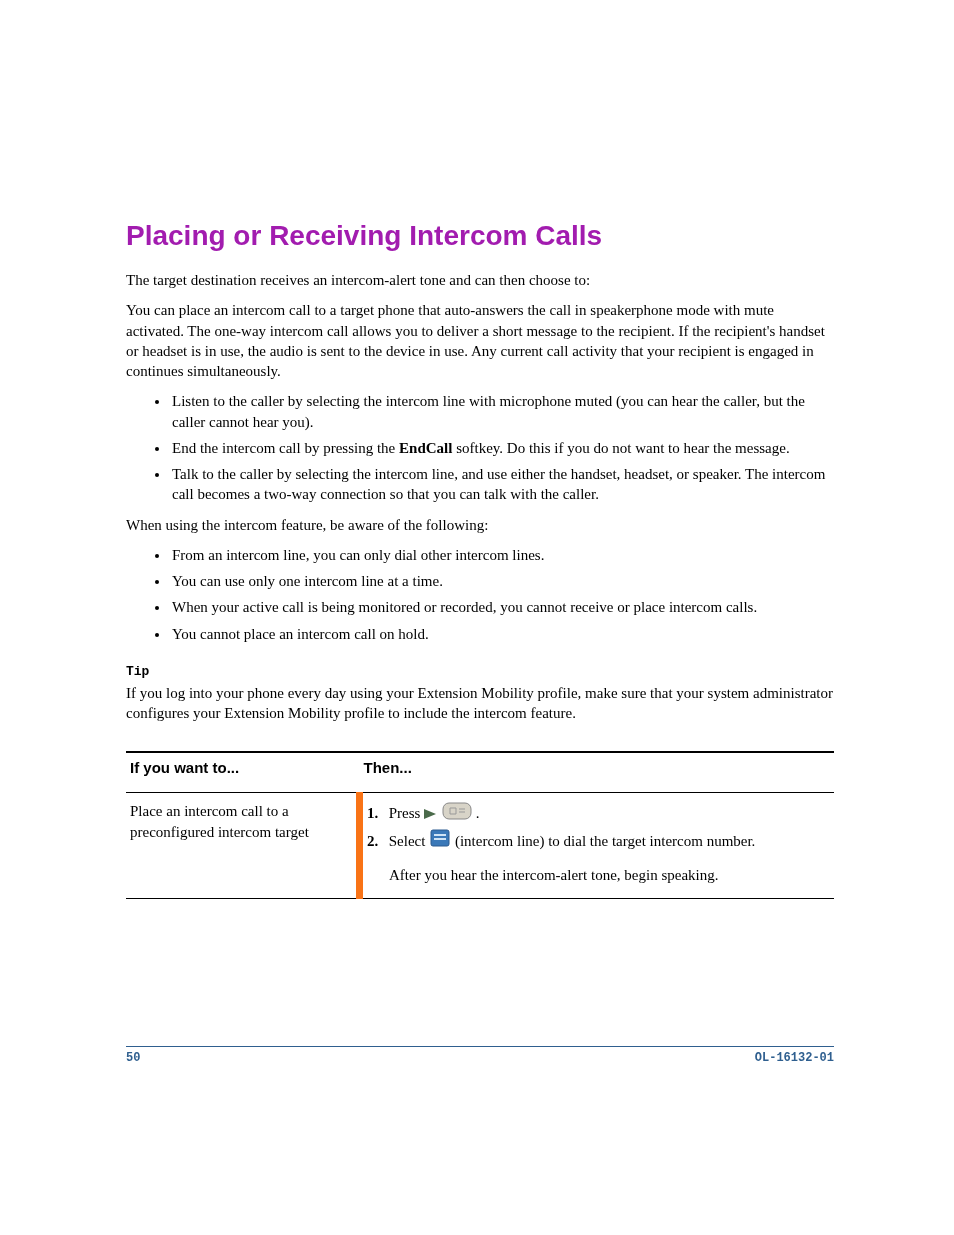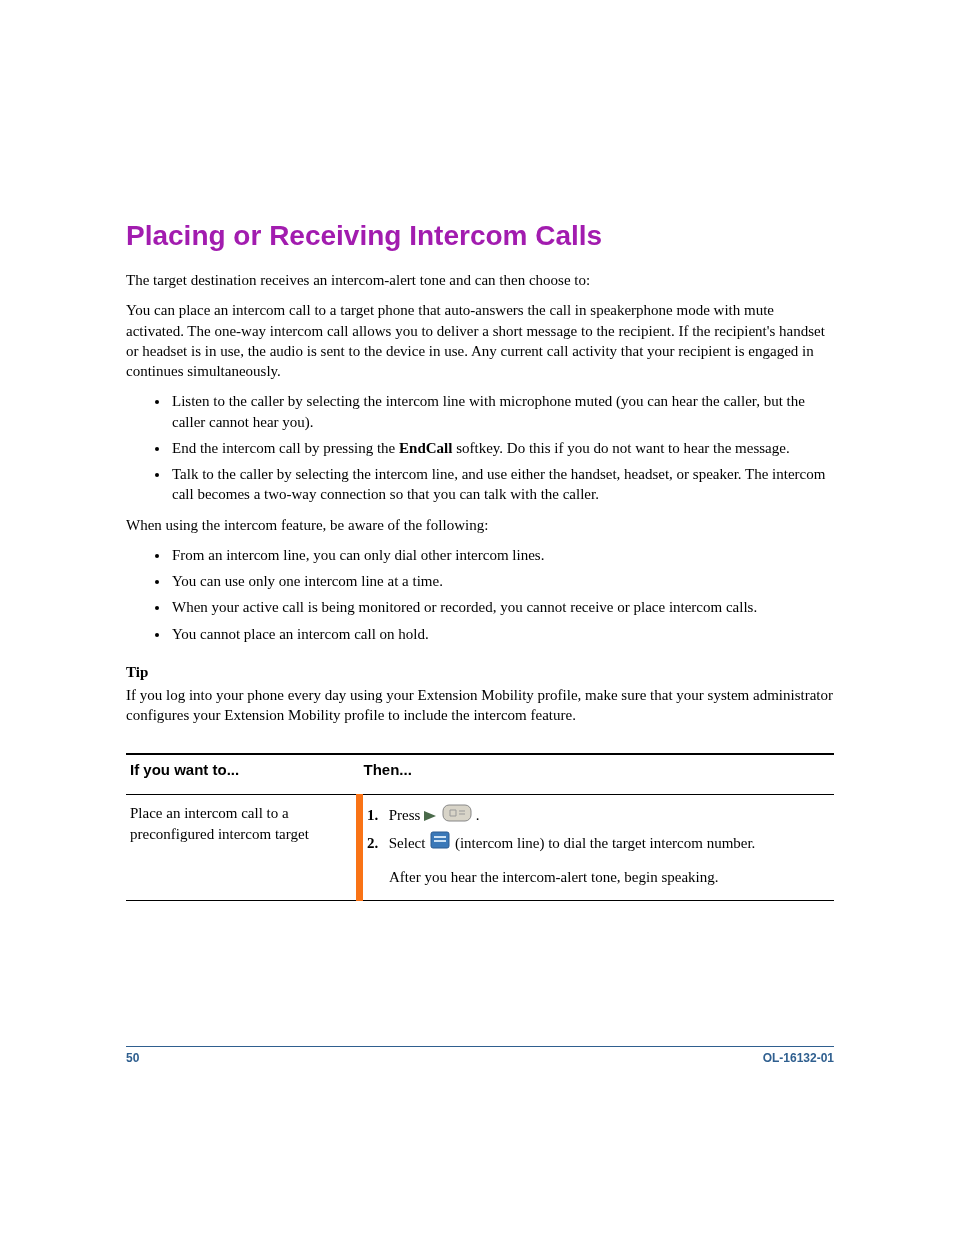--- a/index.html
+++ b/index.html
@@ -32,23 +32,23 @@
     margin: 0 0 10px 0;
     padding-left: 44px;
   }
   ul li {
     font-size: 15px;
     line-height: 1.35;
     margin-bottom: 6px;
     padding-left: 2px;
   }
   .tip-heading {
-    font-family: Liberation Serif, serif;
+    font-family: Liberation Mono, monospace;
     font-weight: bold;
-    font-size: 15px;
+    font-size: 13px;
     margin: 20px 0 4px 0;
   }
   table.instr {
     border-collapse: collapse;
     width: 100%;
     margin-top: 28px;
     font-size: 15px;
   }
   table.instr th {
     font-family: Arial, Helvetica, sans-serif;
@@ -78,21 +78,21 @@
     display: inline-block;
     vertical-align: middle;
   }
   .footer {
     position: absolute;
     bottom: 170px;
     left: 126px;
     right: 120px;
     border-top: 1px solid #2f5f8f;
     padding-top: 4px;
-    font-family: Liberation Sans, sans-serif;
+    font-family: Liberation Mono, monospace;
     font-size: 12px;
     font-weight: bold;
     color: #2f5f8f;
   }
   .footer .pnum { float: left; }
   .footer .docid { float: right; text-align: center; }
   .bold { font-weight: bold; }
 </style>
 </head>
 <body>

